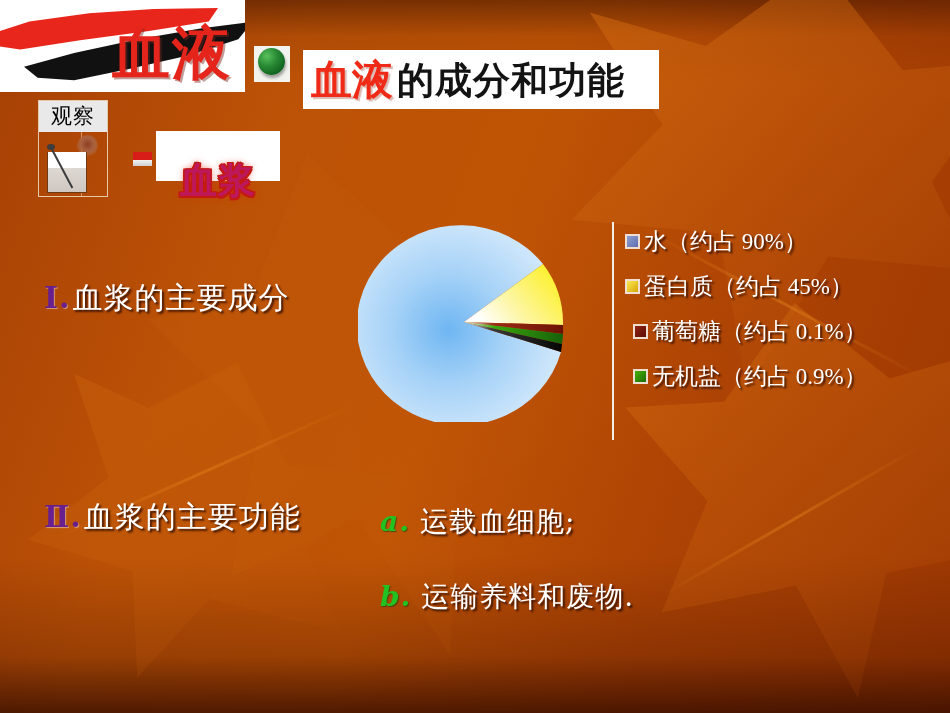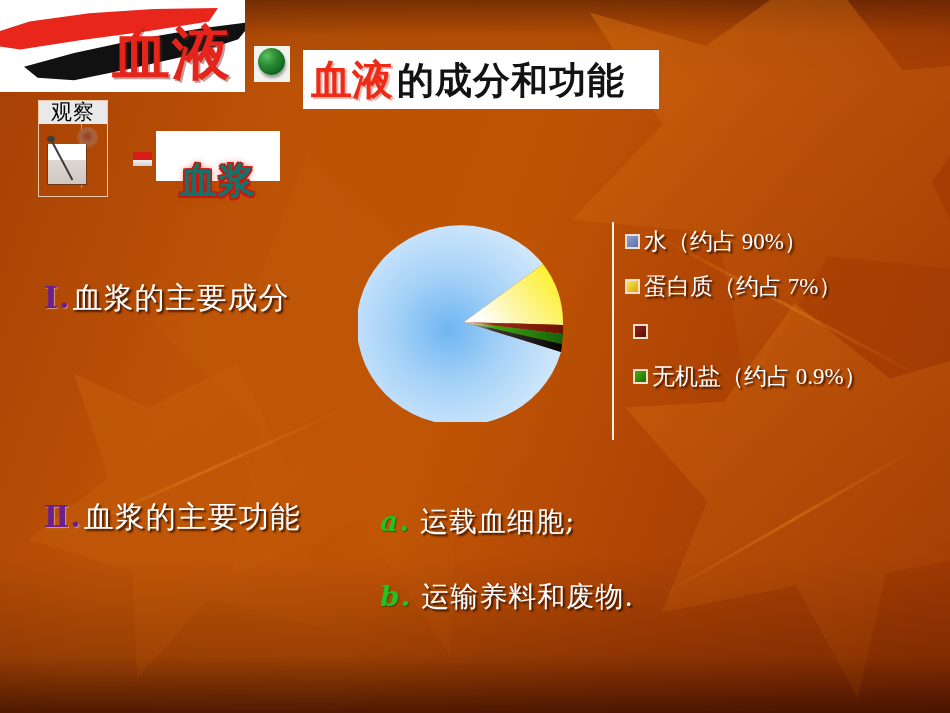--- a/index.html
+++ b/index.html
@@ -148,21 +148,21 @@
   
   #observe-box {
     position: absolute;
     left: 38px; top: 100px;
     width: 70px; height: 97px;
     border: 1px solid #e6c9a8;
     box-sizing: border-box;
     background: transparent;
   }
   #observe-box .ob-head {
-    height: 23px;
+    height: 31px;
     background: #e9e9e9;
     display: flex;
     align-items: center;
     justify-content: center;
     font-family: "DejaVu Serif", serif;
     font-size: 21px;
     line-height: 21px;
     color: #000000;
     letter-spacing: 1px;
   }
@@ -223,21 +223,21 @@
     display: flex;
     align-items: center;
     justify-content: center;
   }
   #plasma-box .ptext {
     font-family: "DejaVu Serif", serif;
     font-weight: bold;
     font-size: 37px;
     line-height: 40px;
     letter-spacing: 1px;
-    color: #0f766e;
+    color: #be185d;
     text-shadow:
       -1.5px 0 0 #c41a12, 1.5px 0 0 #c41a12,
       0 -1.5px 0 #c41a12, 0 1.5px 0 #c41a12,
       -1.5px -1.5px 0 #c41a12, 1.5px -1.5px 0 #c41a12,
       -1.5px 1.5px 0 #c41a12, 1.5px 1.5px 0 #c41a12,
       0 0 7px rgba(220,40,20,0.85);
     margin-top: 48px;
   }
 
   
@@ -436,24 +436,25 @@
 
   <div id="legend">
     <div class="rule"></div>
     <div class="items">
       <div class="legend-row">
         <span class="swatch" style="background:linear-gradient(135deg,#8f9ed0,#5d6fae);"></span>
         <span class="ltext">水（约占 90%）</span>
       </div>
       <div class="legend-row">
         <span class="swatch" style="background:linear-gradient(135deg,#fbe94f,#d9a506);"></span>
-        <span class="ltext">蛋白质（约占 7%）</span>
+        <span class="ltext">蛋白质（约占 45%）</span>
       </div>
       <div class="legend-row indent">
         <span class="swatch" style="background:linear-gradient(135deg,#8d2414,#5e0f04);"></span>
+        <span class="ltext">葡萄糖（约占 0.1%）</span>
       </div>
       <div class="legend-row indent">
         <span class="swatch" style="background:linear-gradient(135deg,#49b10b,#1c6c05);"></span>
         <span class="ltext">无机盐（约占 0.9%）</span>
       </div>
     </div>
   </div>
 
 </div>
 

